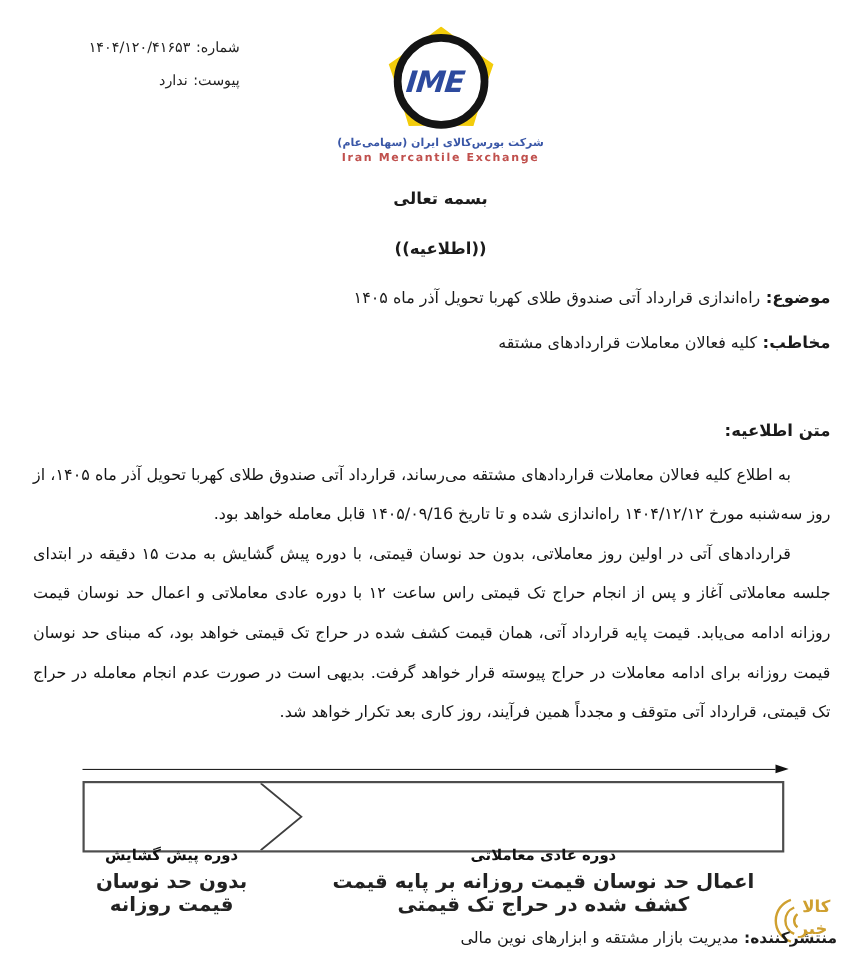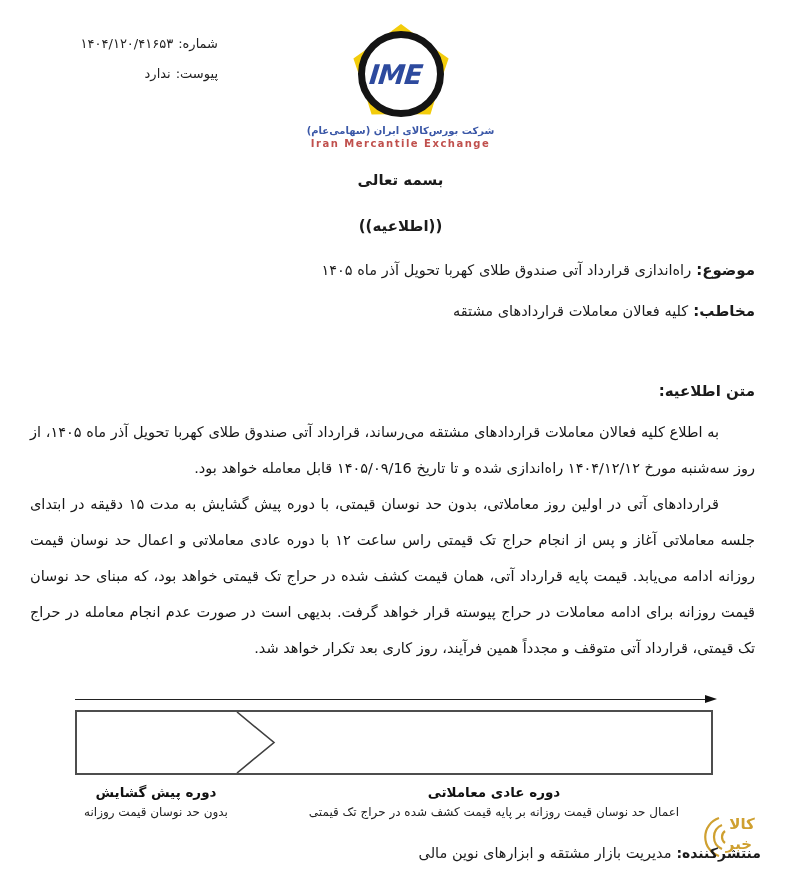--- a/index.html
+++ b/index.html
@@ -75,21 +75,21 @@
   }
   .tl-chevron { position:absolute; inset:0; width:100%; height:100%; }
   .tl-cell {
     position:absolute; top:15px; height:100%; direction:rtl;
     display:flex; flex-direction:column; justify-content:center;
     gap:5px; text-align:center;margin-top:44px;
   }
   .tl-cell-pre    { left:0;    width:158px; }
   .tl-cell-normal { left:200px; right:0; }
   .tl-title { font-weight:bold; font-size:13.5px; color:#111; }
-  .tl-sub   { font-size:12px; color:#222; }
+  .tl-sub   { font-size:18px; color:#222;font-weight:bold; }
 
   
   .watermark { position:absolute; top:812px; right:24px; width:68px; height:48px; }
   .publisher-line {
     position:absolute; top:845px; right:26px; direction:rtl; text-align:right;
     font-size:14.5px; white-space:nowrap;
   }
   .publisher-line .lbl { font-weight:bold; font-size:14px; margin-inline-end:5px; }
 </style>
 </head>

